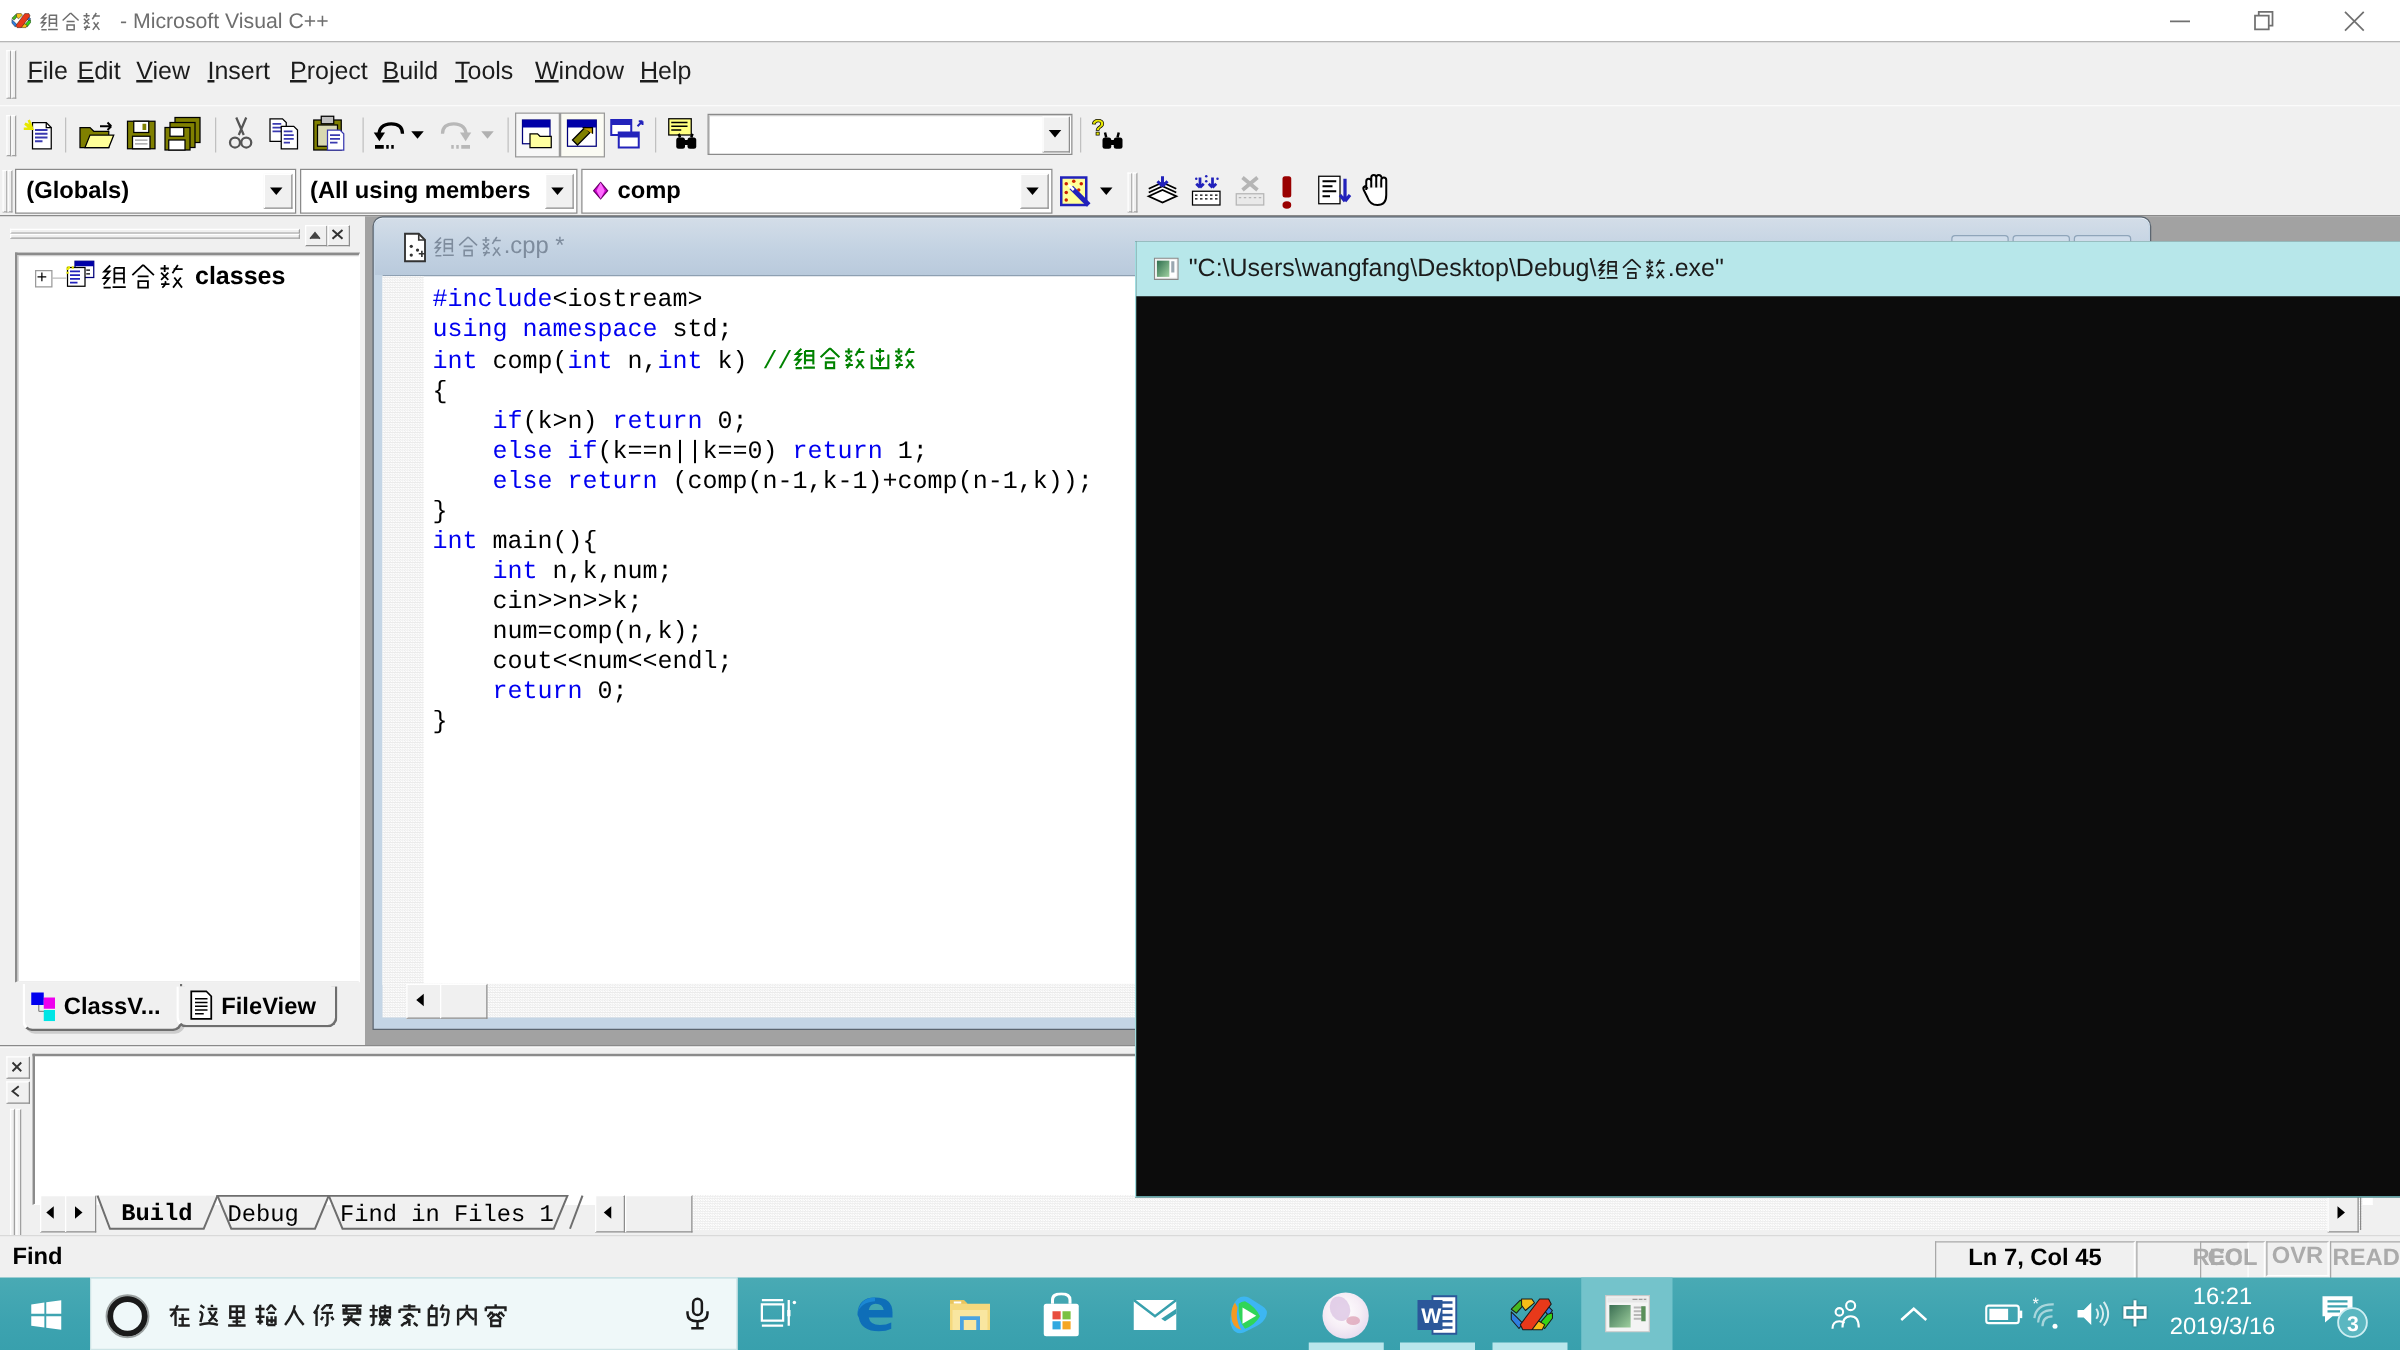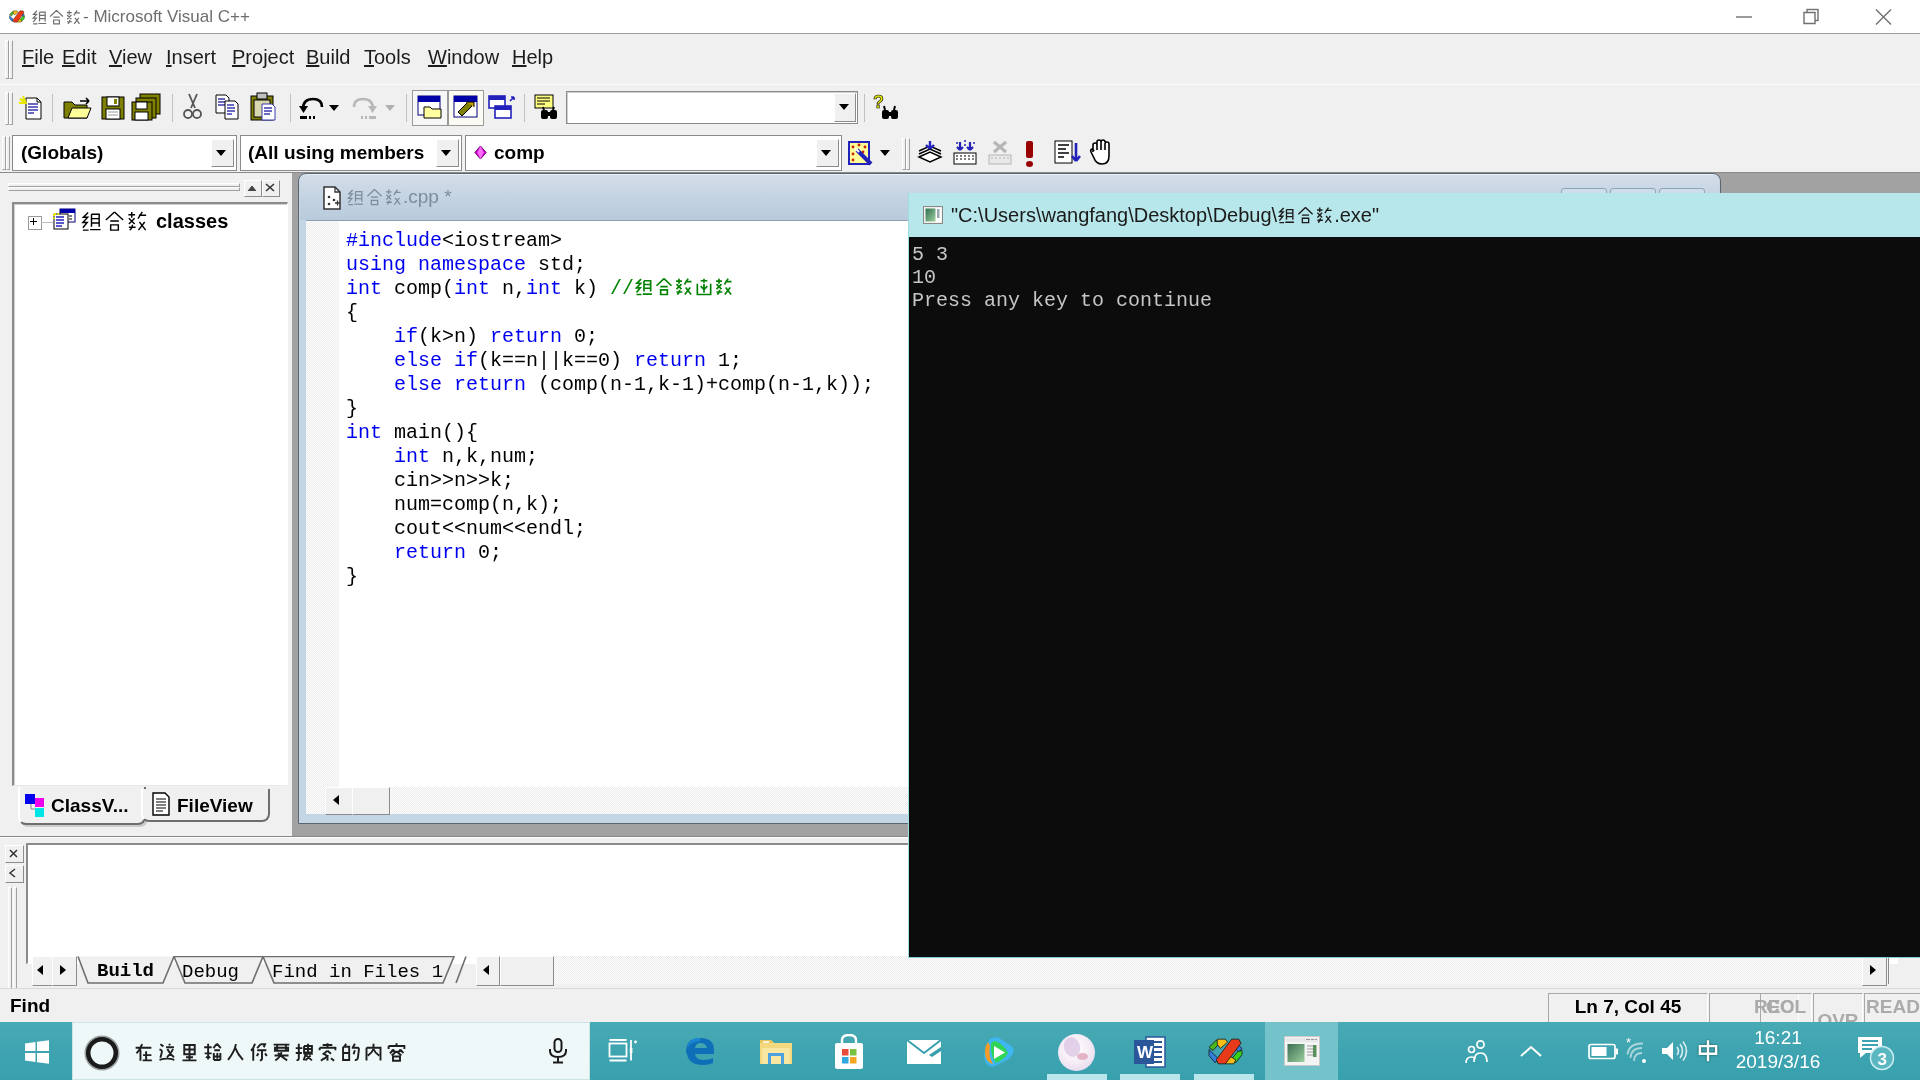--- a/index.html
+++ b/index.html
@@ -96,21 +96,21 @@
 <div class="a" style="left:31px;top:7px;height:20px;display:flex;align-items:center;color:#6e6e6e;font-size:17px;">
  <svg class="ck" width="17" height="17" viewBox="0 0 24 24" style="color:#6e6e6e;stroke:#6e6e6e;stroke-width:1.7">
       <use href="#g-zu"></use>
     </svg>
     <svg class="ck" width="17" height="17" viewBox="0 0 24 24" style="stroke:#6e6e6e;stroke-width:1.7">
       <use href="#g-he"></use>
     </svg>
     <svg class="ck" width="17" height="17" viewBox="0 0 24 24" style="stroke:#6e6e6e;stroke-width:1.7">
       <use href="#g-shu"></use>
     </svg>
- <span style="margin-left:1px"> - Microsoft Visual C++</span>
+ <span style="margin-left:14px"> - Microsoft Visual C++</span>
 </div>
 <svg class="a" style="left:1728px;top:6px" width="170" height="22" viewBox="0 0 170 22" fill="none" stroke="#707070" stroke-width="1.4">
  <path d="M8,11 H24"></path>
  <rect x="79" y="3.5" width="11" height="11"></rect>
  <path d="M76,6.5 h11 v11 h-11 z" fill="#ffffff" stroke="#707070"></path>
  <path d="M148,3.5 L163,18.5 M163,3.5 L148,18.5"></path>
 </svg>
 
 <div class="a" style="left:0;top:34px;width:1920px;height:50px;background:#f0f0f0;"></div>
 <div class="a grip" style="left:5px;top:40px;width:2px;height:37px;"></div>
@@ -495,31 +495,28 @@
         <use href="#g-zu"></use>
       </svg>
       <svg class="ck" width="19" height="19" viewBox="0 0 24 24" style="stroke:#1b1b1b;stroke-width:1.7">
         <use href="#g-he"></use>
       </svg>
       <svg class="ck" width="19" height="19" viewBox="0 0 24 24" style="stroke:#1b1b1b;stroke-width:1.7">
         <use href="#g-shu"></use>
       </svg>
   <span>.exe"</span>
  </div>
- <div class="a mono" style="left:3px;top:50px;font-size:20px;line-height:23px;color:#c6c6c6;white-space:pre;">5 3
-10
-Press any key to continue</div>
 </div>
 
 <div class="a" id="statusbar" style="left:0;top:988px;width:1920px;height:34px;background:#f0f0f0;border-top:1px solid #d9d9d9;font-size:19px;font-weight:bold;">
  <span class="a" style="left:10px;top:6px;color:#000;">Find</span>
  <div class="a" style="left:1548px;top:4px;width:158px;height:26px;border-top:1px solid #a8a8a8;border-left:1px solid #a8a8a8;border-right:1px solid #fff;border-bottom:1px solid #fff;color:#000;text-align:center;padding-top:2px;">Ln 7, Col 45</div>
  <div class="a" style="left:1709px;top:4px;width:48px;height:26px;border-top:1px solid #a8a8a8;border-left:1px solid #a8a8a8;border-right:1px solid #fff;border-bottom:1px solid #fff;color:#ababab;text-align:center;padding-top:2px;padding-left:40px;">REC</div>
  <div class="a" style="left:1760px;top:4px;width:50px;height:26px;border-top:1px solid #a8a8a8;border-left:1px solid #a8a8a8;border-right:1px solid #fff;border-bottom:1px solid #fff;color:#ababab;text-align:center;padding-top:2px;">COL</div>
- <div class="a" style="left:1813px;top:4px;width:48px;height:26px;border-top:1px solid #a8a8a8;border-left:1px solid #a8a8a8;border-right:1px solid #fff;border-bottom:1px solid #fff;color:#ababab;text-align:center;padding-top:16px;">OVR</div>
+ <div class="a" style="left:1813px;top:4px;width:48px;height:26px;border-top:1px solid #a8a8a8;border-left:1px solid #a8a8a8;border-right:1px solid #fff;border-bottom:1px solid #fff;color:#ababab;text-align:center;padding-top:0;">OVR</div>
  <div class="a" style="left:1864px;top:4px;width:56px;height:26px;border-top:1px solid #a8a8a8;border-left:1px solid #a8a8a8;border-right:1px solid #fff;border-bottom:1px solid #fff;color:#ababab;text-align:center;padding-top:2px;">READ</div>
 </div>
 
 <div class="a" id="taskbar" style="left:0;top:1022px;width:1920px;height:58px;background:linear-gradient(180deg,#49aab4 0%,#3da3b0 60%,#38a0ad 100%);">
 
  <svg class="a" style="left:24px;top:16px" width="26" height="28" viewBox="0 0 26 28">
   <path d="M1,5.5 L11.5,4 V13 H1 Z M13,3.8 L25,2.2 V13 H13 Z M1,15 H11.5 V24 L1,22.5 Z M13,15 H25 V25.8 L13,24.2 Z" fill="#fff"></path>
  </svg>
 
  <div class="a" style="left:72px;top:0px;width:518px;height:58px;background:#eff8f9;border:1px solid #cde4e6;box-sizing:border-box;"></div>

